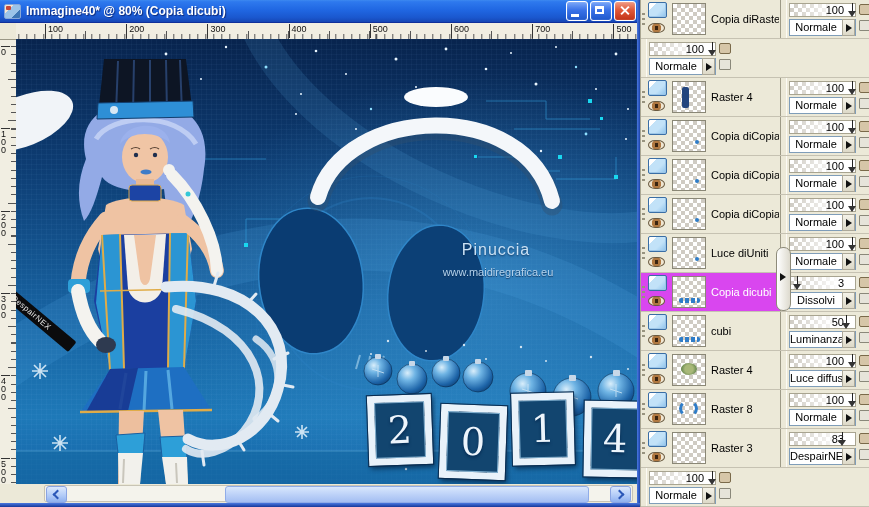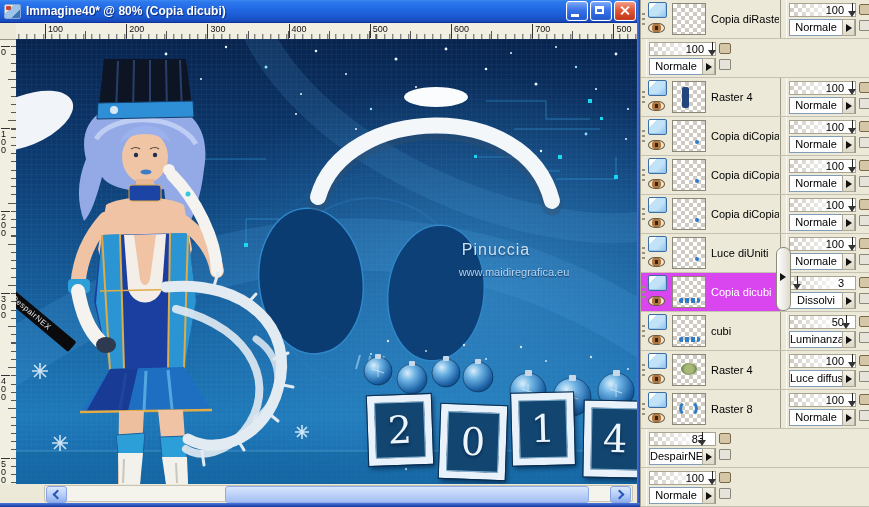--- a/index.html
+++ b/index.html
@@ -39,21 +39,21 @@
      background:repeating-linear-gradient(180deg,transparent 0 7.2px,#555 7.2px 8.23px);}
   .ruler-v .ticks2{position:absolute;top:0;bottom:0;right:0;width:8px;
      background:repeating-linear-gradient(180deg,transparent 0 40.2px,#555 40.2px 41.15px);}
   .vlabel{position:absolute;left:1px;width:9px;border-top:1px solid #333;padding-top:1px;
      font-size:9px;line-height:8px;color:#111;word-break:break-all;}
 
   
   .canvas{position:absolute;left:16px;top:39px;width:621px;height:445px;overflow:hidden;background:#0C3C74;}
   .wm1{position:absolute;left:396px;top:202px;width:168px;text-align:center;font-size:16px;
      color:#CBE2F5;letter-spacing:1px;text-shadow:0 1px 2px rgba(8,40,80,.8);}
-  .wm2{position:absolute;left:404px;top:227px;width:188px;text-align:center;font-size:11px;
+  .wm2{position:absolute;left:388px;top:227px;width:188px;text-align:center;font-size:11px;
      color:#B4D2EC;text-shadow:0 1px 1px rgba(8,40,80,.8);}
   .credit{position:absolute;left:-10px;top:244px;width:92px;height:13px;background:#0B0B0D;color:#E8E8E8;
      font-size:8px;line-height:13px;padding-left:14px;box-sizing:border-box;letter-spacing:.5px;
      transform:rotate(40deg);transform-origin:left top;border-radius:2px;}
   .credit::before{content:'';position:absolute;left:3px;top:3px;width:7px;height:7px;border-radius:50%;
      background:radial-gradient(circle at 35% 35%,#F08878,#B01818);}
   .cube{position:absolute;box-sizing:border-box;background:#12456F;border:7px solid #E9F2FA;
      outline:1px solid #0A2C50;box-shadow:2px 3px 5px rgba(2,20,45,.65),inset 0 0 0 1px #7FAECE;
      display:flex;align-items:center;justify-content:center;
      font-family:"DejaVu Serif",serif;font-size:38px;color:#EDF5FC;text-shadow:0 2px 3px #062B52;}
@@ -619,20 +619,27 @@
           </span>
           <span class="blend">Normale</span>
           <span class="blend-arrow"></span>
           <span class="locks">
             <span class="lk1"></span>
             <span class="lk2"></span>
           </span>
         </div>
       </div>
       <div class="layer-row">
+        <div class="row-left">
+          <span class="grip"></span>
+          <span class="licon"></span>
+          <span class="eye"></span>
+          <span class="thumb th-empty"></span>
+          <span class="lname">Raster 3</span>
+        </div>
         <div class="row-mid"></div>
         <div class="row-right">
           <span class="op-strip">
             <span class="op-val">83</span>
             <span class="op-handle" style="left: 48.31px;"></span>
           </span>
           <span class="blend">DespairNEX</span>
           <span class="blend-arrow"></span>
           <span class="locks">
             <span class="lk1"></span>

